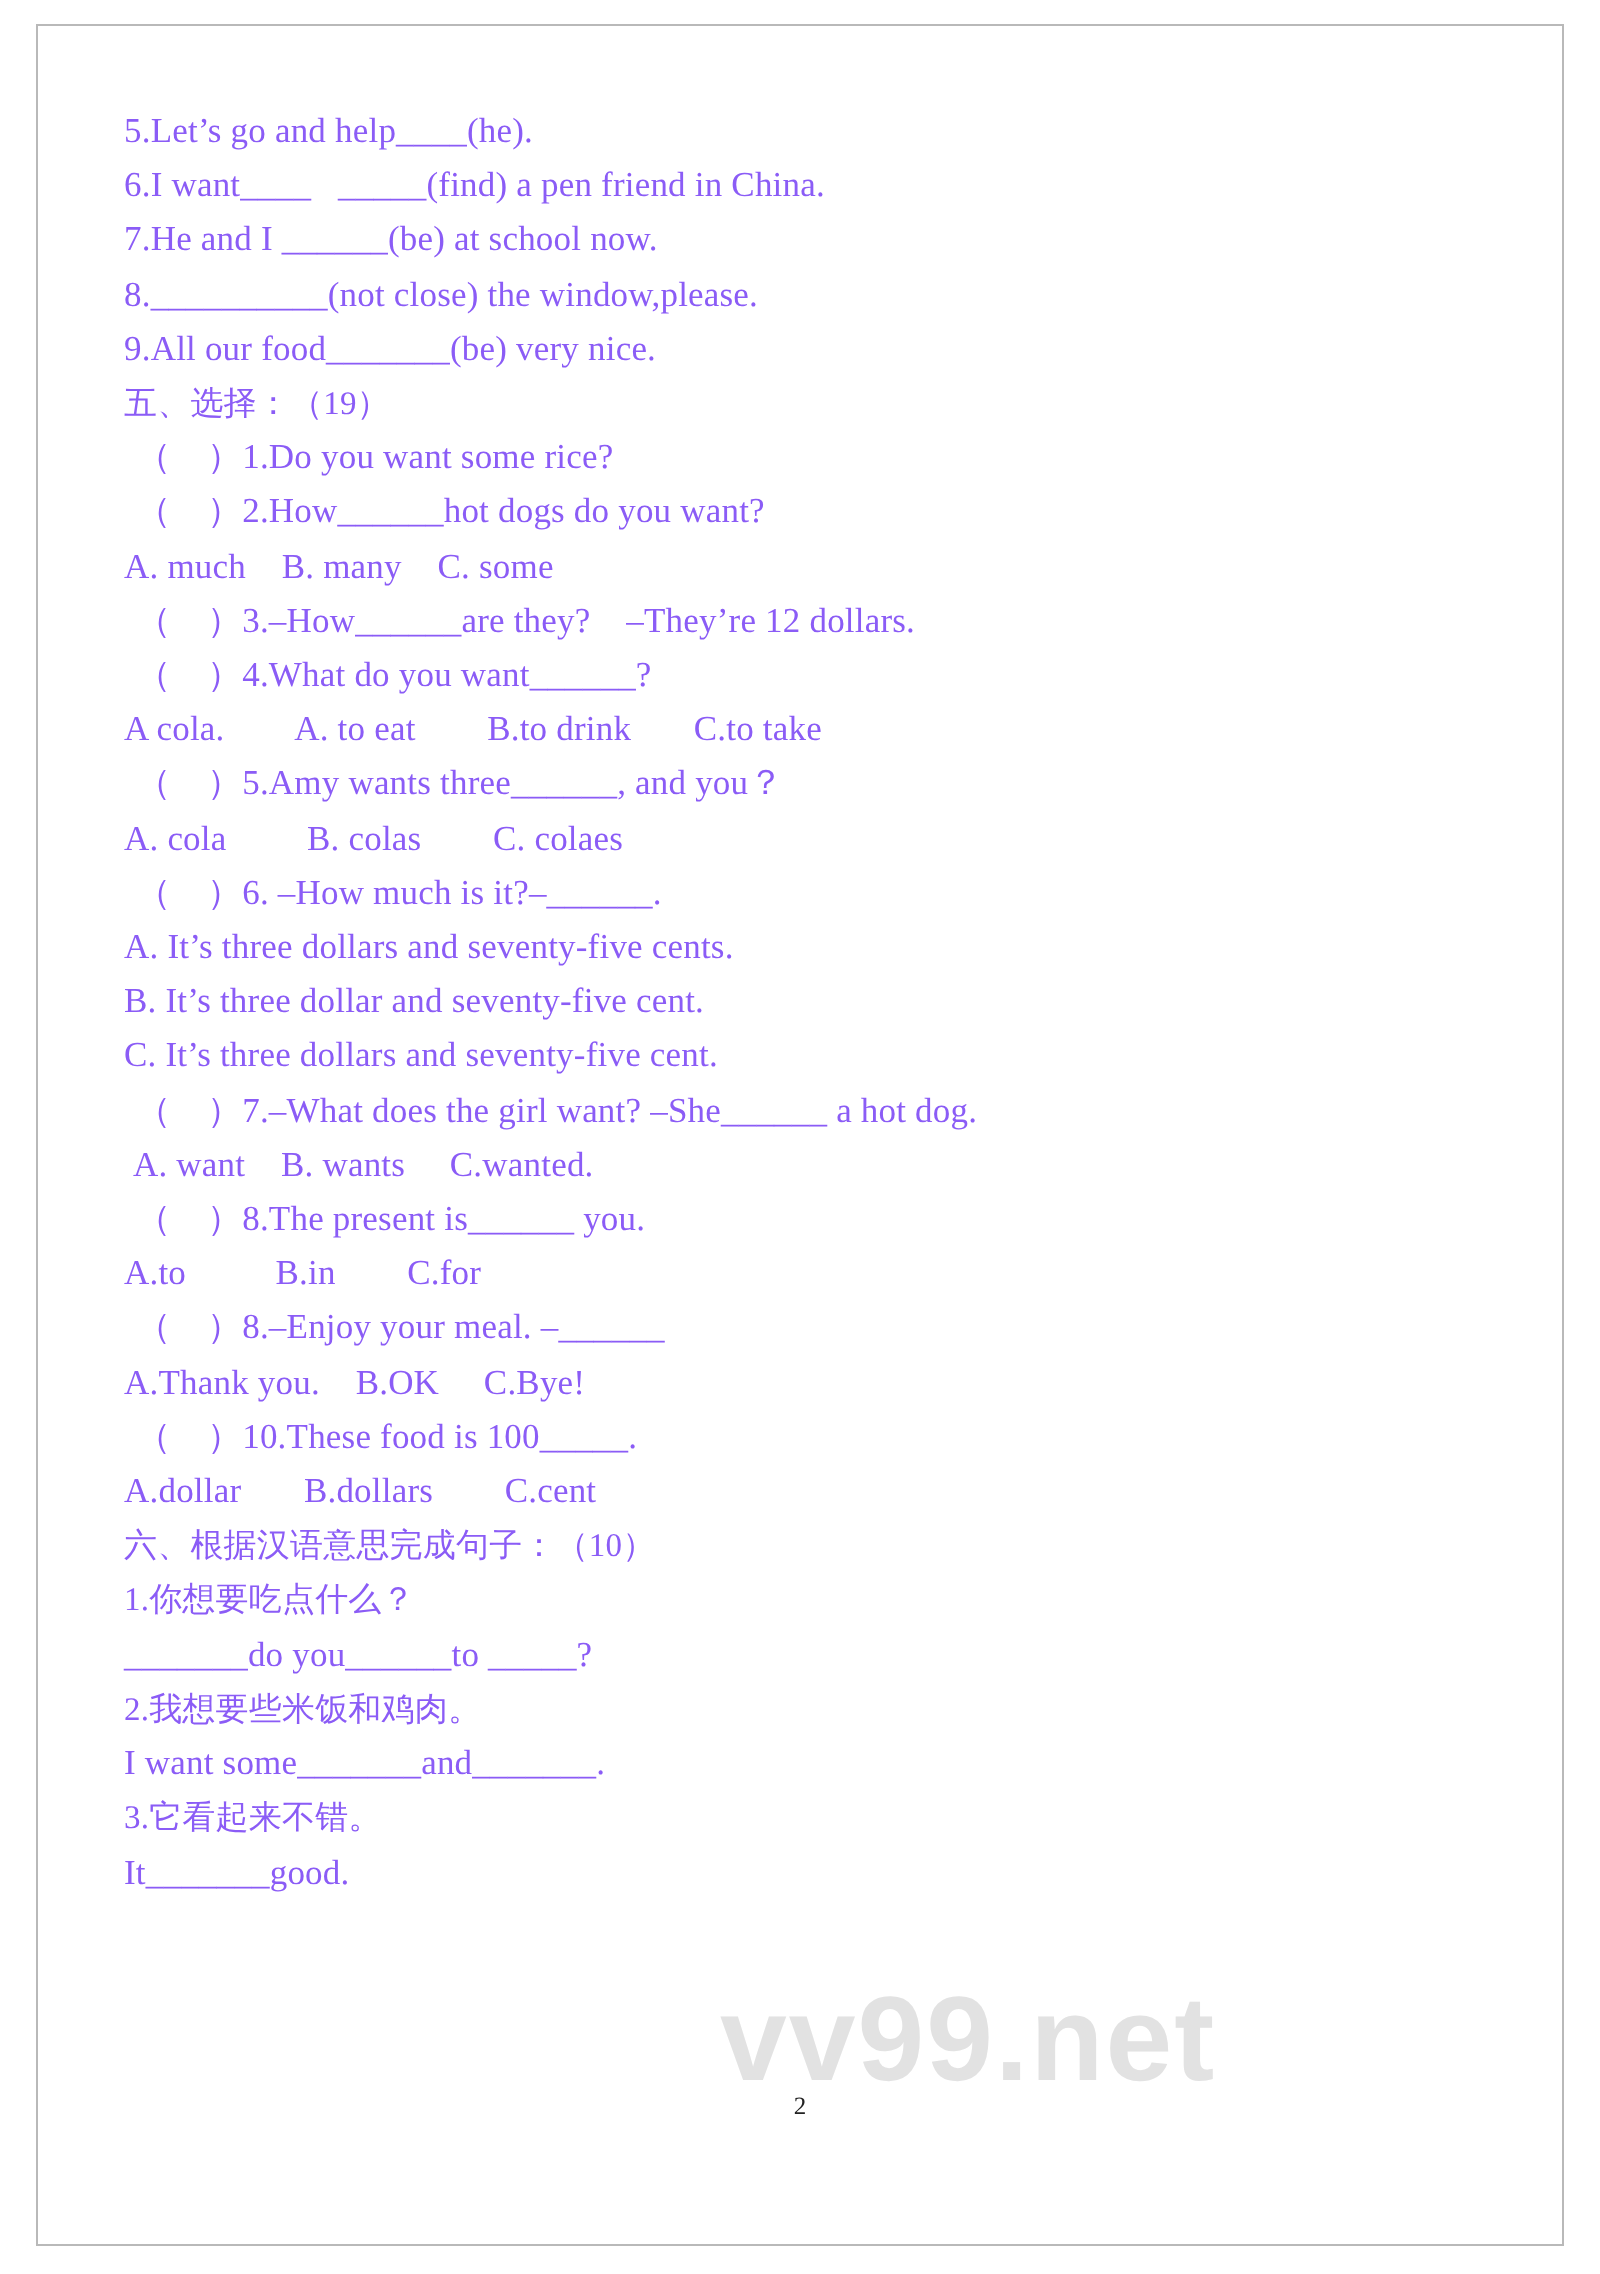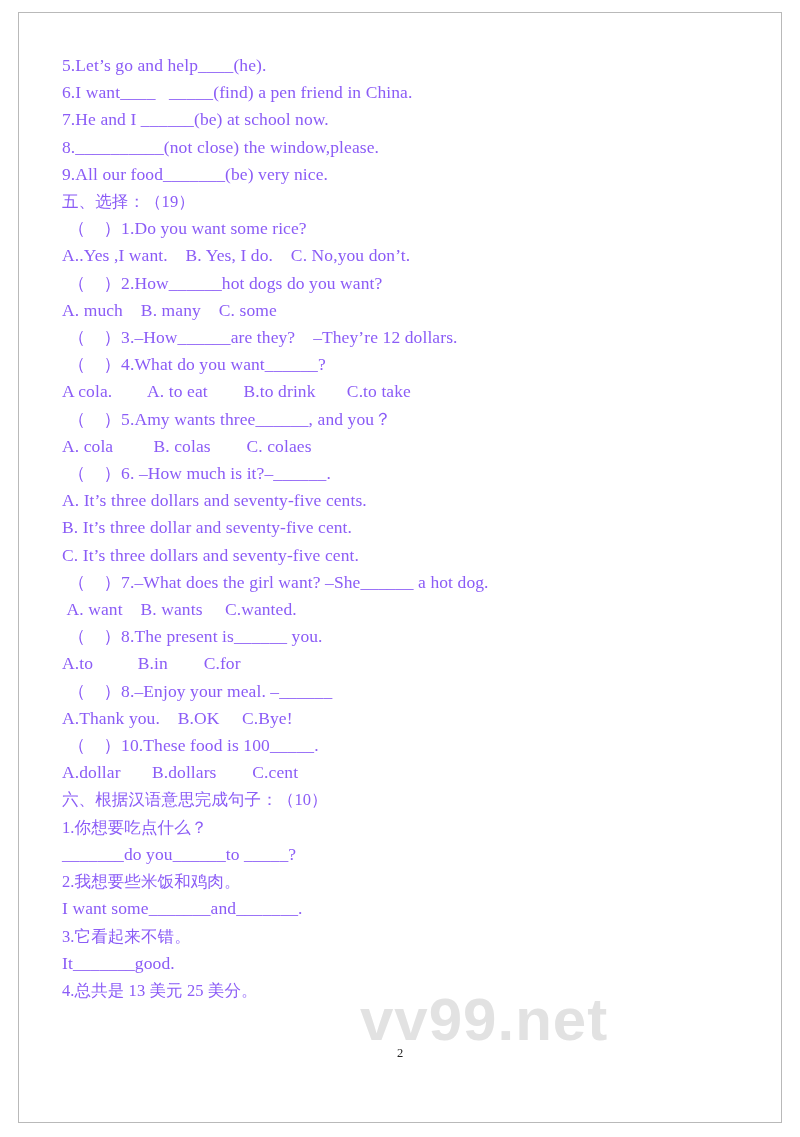--- a/index.html
+++ b/index.html
@@ -77,21 +77,20 @@
   <div class="page-frame"></div>
 
   <div class="content">
     <div class="line">5.Let’s go and help____(he).</div>
     <div class="line">6.I want____   _____(find) a pen friend in China.</div>
     <div class="line">7.He and I ______(be) at school now.</div>
     <div class="line">8.__________(not close) the window,please.</div>
     <div class="line">9.All our food_______(be) very nice.</div>
     <div class="line cn">五、选择：（19）</div>
     <div class="line indent">（    ）1.Do you want some rice?</div>
-    <div class="line">A..Yes ,I want.    B. Yes, I do.    C. No,you don’t.</div>
     <div class="line indent">（    ）2.How______hot dogs do you want?</div>
     <div class="line">A. much    B. many    C. some</div>
     <div class="line indent">（    ）3.–How______are they?    –They’re 12 dollars.</div>
     <div class="line indent">（    ）4.What do you want______?</div>
     <div class="line">A cola.        A. to eat        B.to drink       C.to take</div>
     <div class="line indent">（    ）5.Amy wants three______, and you？</div>
     <div class="line">A. cola         B. colas        C. colaes</div>
     <div class="line indent">（    ）6. –How much is it?–______.</div>
     <div class="line">A. It’s three dollars and seventy-five cents.</div>
     <div class="line">B. It’s three dollar and seventy-five cent.</div>
@@ -104,18 +103,17 @@
     <div class="line">A.Thank you.    B.OK     C.Bye!</div>
     <div class="line indent">（    ）10.These food is 100_____.</div>
     <div class="line">A.dollar       B.dollars        C.cent</div>
     <div class="line cn">六、根据汉语意思完成句子：（10）</div>
     <div class="line cn">1.你想要吃点什么？</div>
     <div class="line">_______do you______to _____?</div>
     <div class="line cn">2.我想要些米饭和鸡肉。</div>
     <div class="line">I want some_______and_______.</div>
     <div class="line cn">3.它看起来不错。</div>
     <div class="line">It_______good.</div>
-    <div class="line cn">4.总共是 13 美元 25 美分。</div>
   </div>
 
   <div class="watermark">vv99.net</div>
   <div class="page-number">2</div>
 </div>
 
 </body></html>

